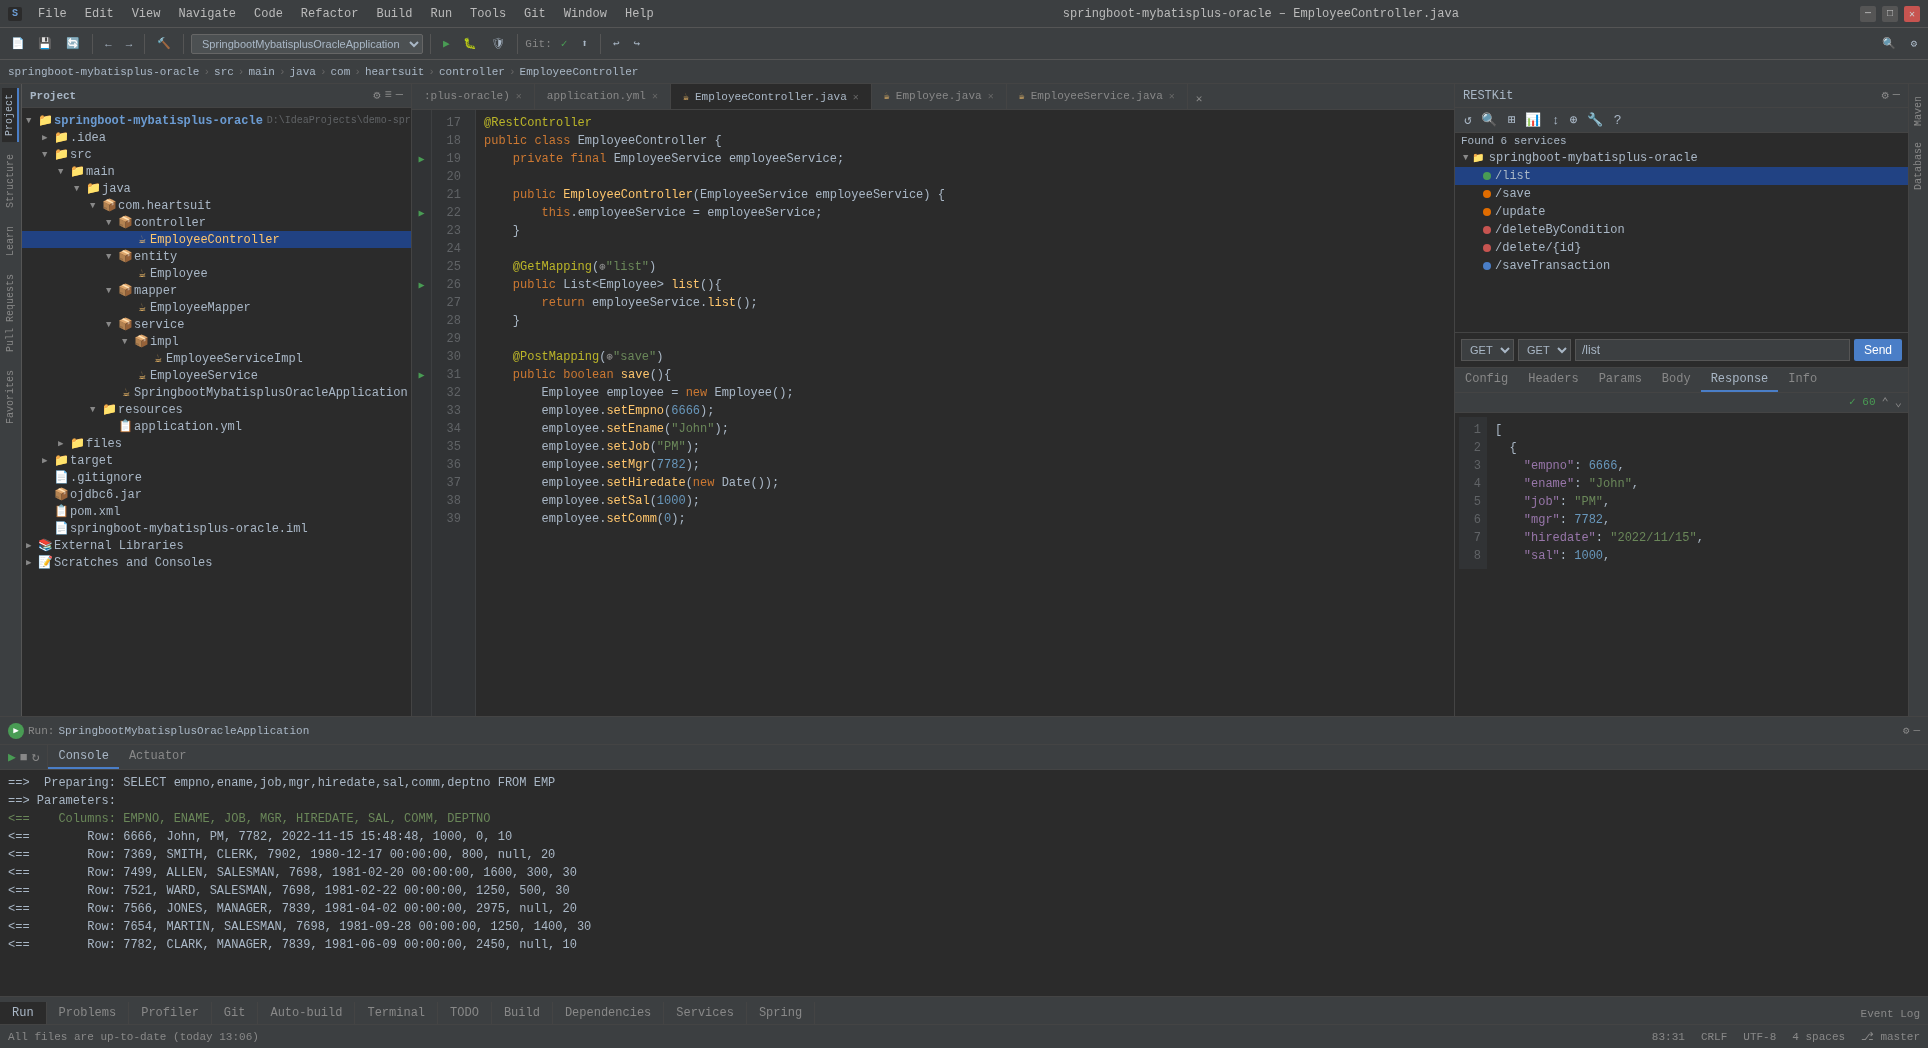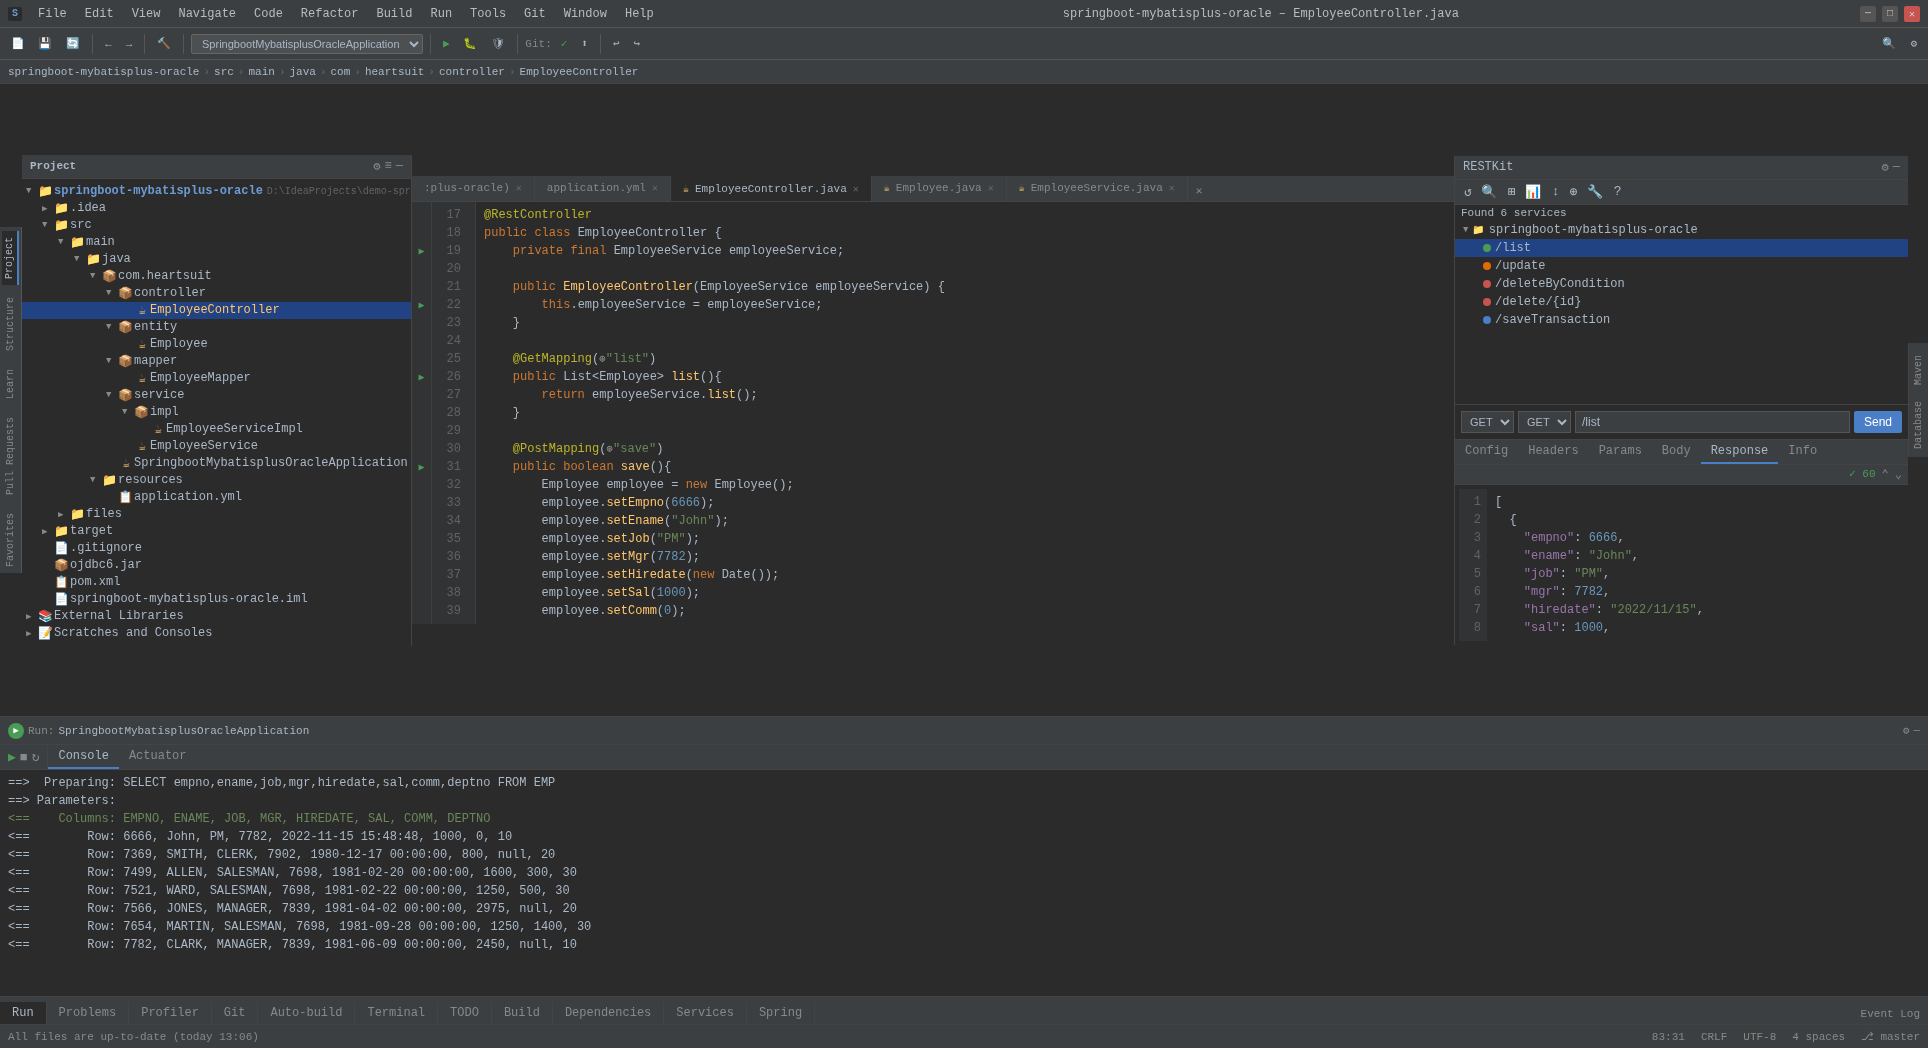--- a/index.html
+++ b/index.html
@@ -18,21 +18,21 @@
     .toolbar-btn { padding: 2px 5px; color: #a9b7c6; cursor: pointer; border-radius: 2px; font-size: 11px; }
     .toolbar-separator { width: 1px; height: 20px; background: #555; margin: 0 3px; }
     .project-dropdown { background: #4c5052; border: 1px solid #666; color: #a9b7c6; padding: 2px 6px; font-size: 11px; border-radius: 2px; }
 
     
     .breadcrumb { background: #3c3f41; height: 24px; display: flex; align-items: center; padding: 0 8px; border-bottom: 1px solid #444; font-size: 11px; color: #888; gap: 4px; }
     .breadcrumb-sep { color: #666; }
     .breadcrumb-item { color: #a9b7c6; cursor: pointer; }
 
     
-    .main-layout { display: flex; height: calc(100% - 84px - 28px - 32px - 24px); align-items: center; }
+    .main-layout { display: flex; height: calc(100% - 84px - 28px - 32px - 24px); }
 
     
     .project-panel { width: 390px; background: #2b2b2b; border-right: 1px solid #444; display: flex; flex-direction: column; }
     .panel-header { background: #3c3f41; padding: 4px 8px; font-size: 11px; color: #a9b7c6; display: flex; justify-content: space-between; align-items: center; border-bottom: 1px solid #444; }
     .panel-title { font-weight: bold; }
     .panel-controls { display: flex; gap: 4px; }
     .panel-control-btn { color: #888; cursor: pointer; font-size: 12px; }
 
     
     .tree-view { flex: 1; overflow-y: auto; padding: 4px 0; font-size: 12px; }
@@ -547,20 +547,25 @@
         <span class="endpoint-label">springboot-mybatisplus-oracle</span>
       </div>
       <div class="services-tree-item active-endpoint">
         <span style="width:16px;">&nbsp;</span>
         <span class="dot-green"></span>
         <span class="endpoint-label">/list</span>
       </div>
       <div class="services-tree-item">
         <span style="width:16px;">&nbsp;</span>
         <span class="dot-orange"></span>
+        <span class="endpoint-label">/save</span>
+      </div>
+      <div class="services-tree-item">
+        <span style="width:16px;">&nbsp;</span>
+        <span class="dot-orange"></span>
         <span class="endpoint-label">/update</span>
       </div>
       <div class="services-tree-item">
         <span style="width:16px;">&nbsp;</span>
         <span class="dot-red"></span>
         <span class="endpoint-label">/deleteByCondition</span>
       </div>
       <div class="services-tree-item">
         <span style="width:16px;">&nbsp;</span>
         <span class="dot-red"></span>

